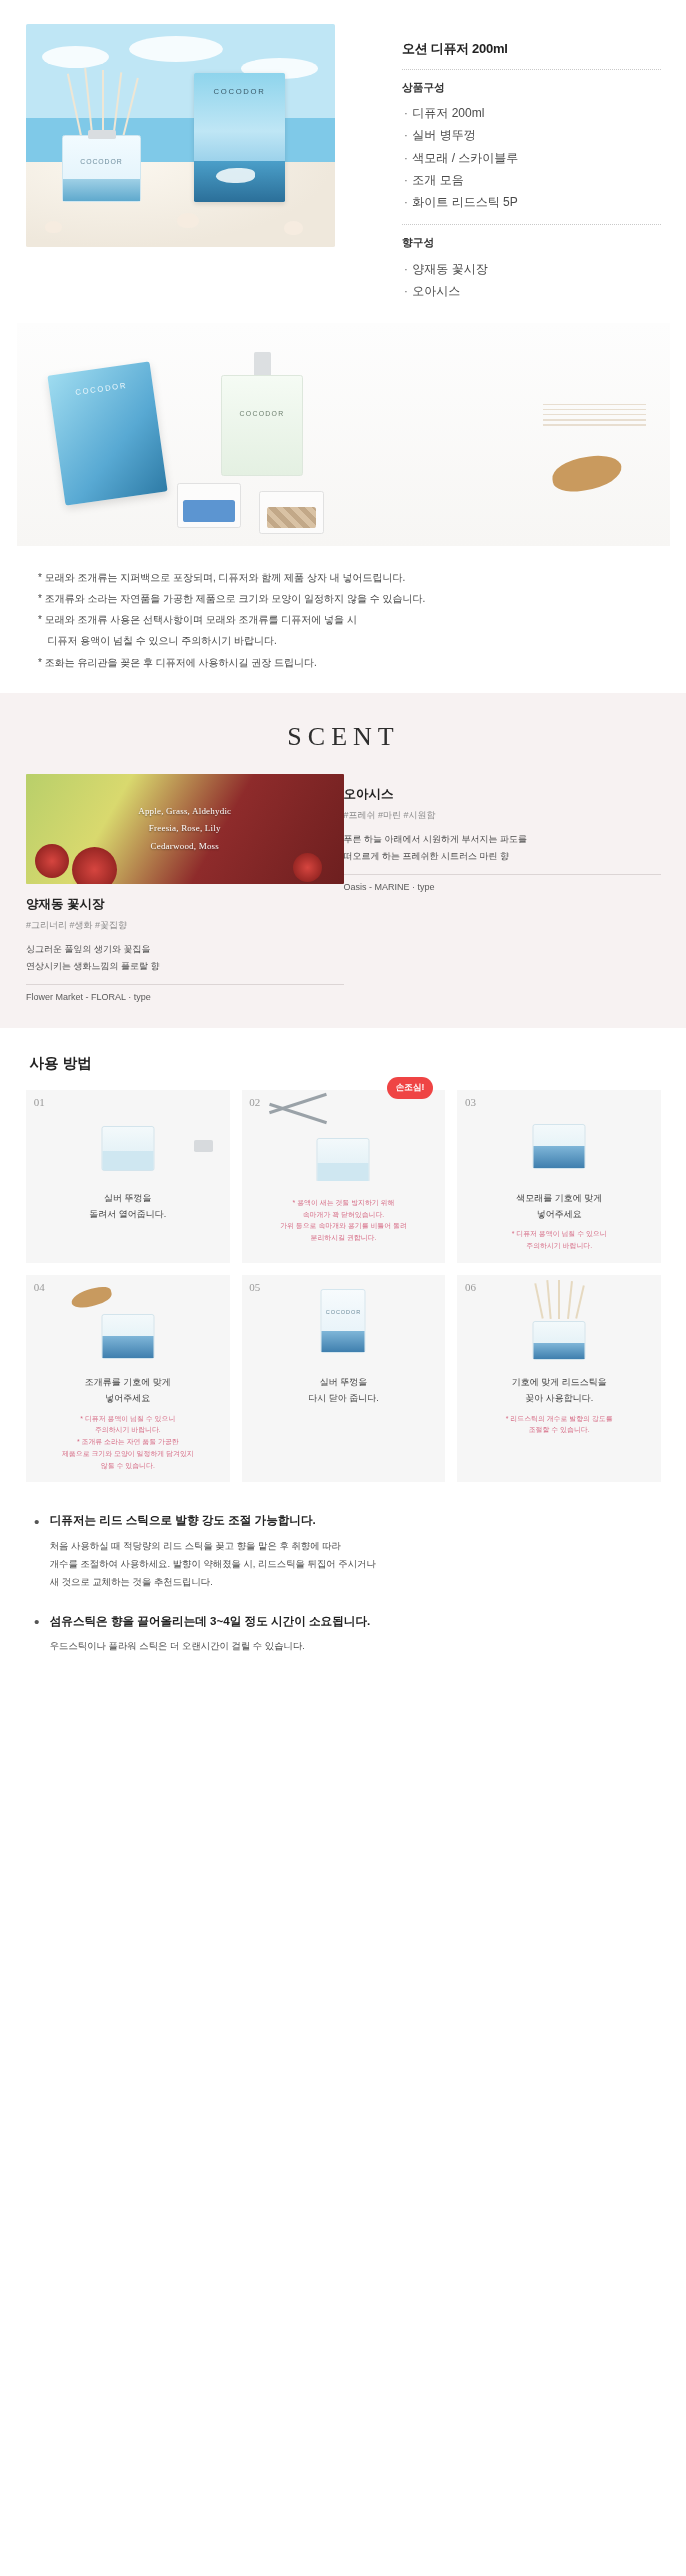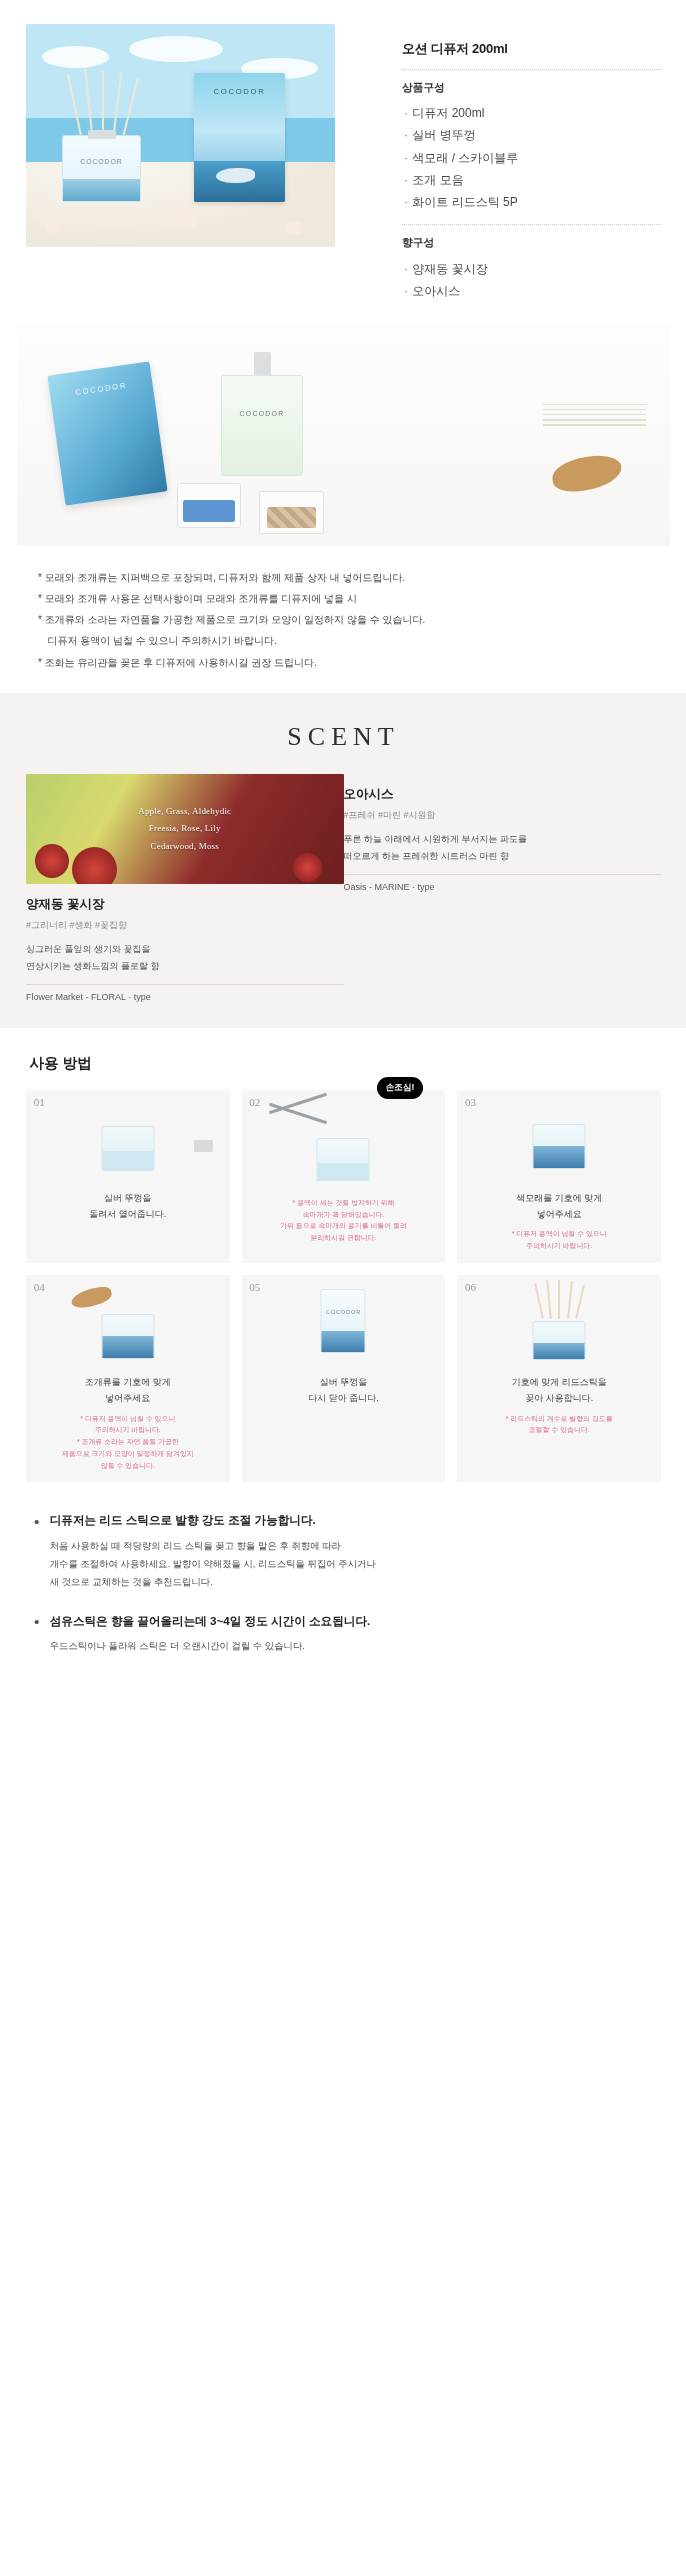--- a/index.html
+++ b/index.html
@@ -97,21 +97,21 @@
     text-shadow: 0 0.9px 1.7px rgba(0,0,0,.45); font-family:"Liberation Serif", serif; }
   .scent-name { font-size:12.5px; font-weight:bold; margin:12px 0 6px 0; color:#222; }
   .scent-tags { font-size:9px; color:#8b8b8b; margin-bottom:9.4px; }
   .scent-desc { font-size:9px; color:#4a4a4a; line-height:1.9; min-height:34px; }
   .scent-type { border-top:0.9px solid #dcd5d5; margin-top:8.6px; padding-top:7.7px; font-size:9px; color:#5a5a5a; }
 
   
   .howto { padding: 26px 26px 8.6px 26px; }
   .howto-title { font-size:14.6px; font-weight:bold; color:#222; margin:0 0 17px 3.4px; }
   .steps { display:grid; grid-template-columns: repeat(3, 1fr); gap: 12px 12px; position:relative; }
-  .badge { position:absolute; right:238px; top:-13.7px; background:#000000; color:#fff;
+  .badge { position:absolute; right:228px; top:-13.7px; background:#ef4444; color:#fff;
     font-size:8.6px; font-weight:bold; padding:5.2px 8.6px; border-radius:12px; z-index:5; }
   .step { background:#f6f6f6; }
   .step-img { height:91px; position:relative; overflow:hidden; }
   .step-num { position:absolute; left:7.7px; top:6px; font-size:11px; color:#9a9a9a; z-index:3; font-family:"Liberation Serif",serif;}
   .step-body { padding:9.4px 7.7px 11px 7.7px; text-align:center; }
   .step-cap { font-size:9px; color:#3d3d3d; line-height:1.75; }
   .step-note { font-size:6.9px; color:#d66a84; line-height:1.7; margin-top:6px; }
   .si-bottle { position:absolute; left:50%; top:36px; transform:translateX(-50%);
     width:53px; height:45px; background:linear-gradient(#f3f9fb,#dcedf4); border:0.9px solid #d3e4ec; border-radius:2.6px;}
   .si-water { position:absolute; left:0; right:0; bottom:0; height:19px; background:#cfe7f1;}
@@ -204,22 +204,22 @@
     <div class="fl-bag blue">
         <i></i>
       </div>
     <div class="fl-bag shell">
         <i></i>
       </div>
   </div>
 
   <div class="notices">
     <p>* 모래와 조개류는 지퍼백으로 포장되며, 디퓨저와 함께 제품 상자 내 넣어드립니다.</p>
+    <p>* 조개류와 소라는 자연품을 가공한 제품으로 크기와 모양이 일정하지 않을 수 있습니다.</p>
     <p>* 모래와 조개류 사용은 선택사항이며 모래와 조개류를 디퓨저에 넣을 시</p>
-    <p>* 조개류와 소라는 자연품을 가공한 제품으로 크기와 모양이 일정하지 않을 수 있습니다.</p>
     <p class="indent">디퓨저 용액이 넘칠 수 있으니 주의하시기 바랍니다.</p>
     <p>* 조화는 유리관을 꽂은 후 디퓨저에 사용하시길 권장 드립니다.</p>
   </div>
 
   <div class="scent">
     <div class="scent-title">SCENT</div>
     <div class="scent-grid">
 
       <div class="scent-col">
         <div class="scent-img flower">

